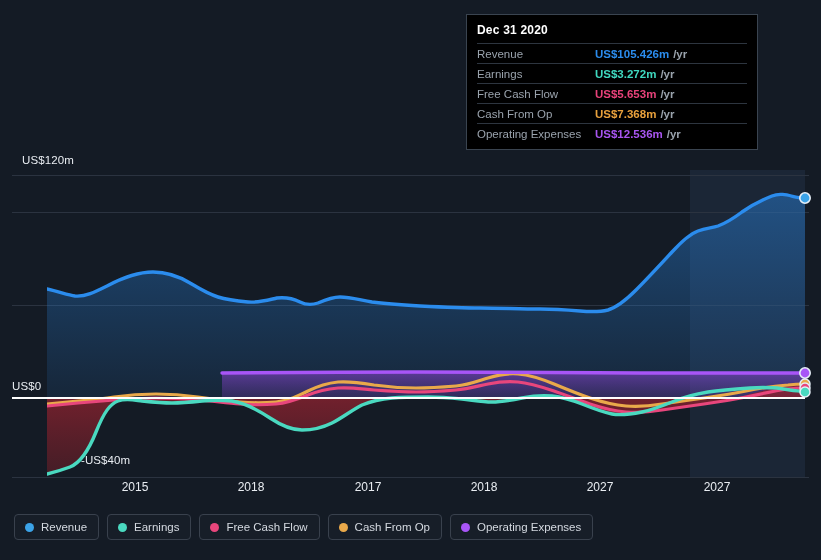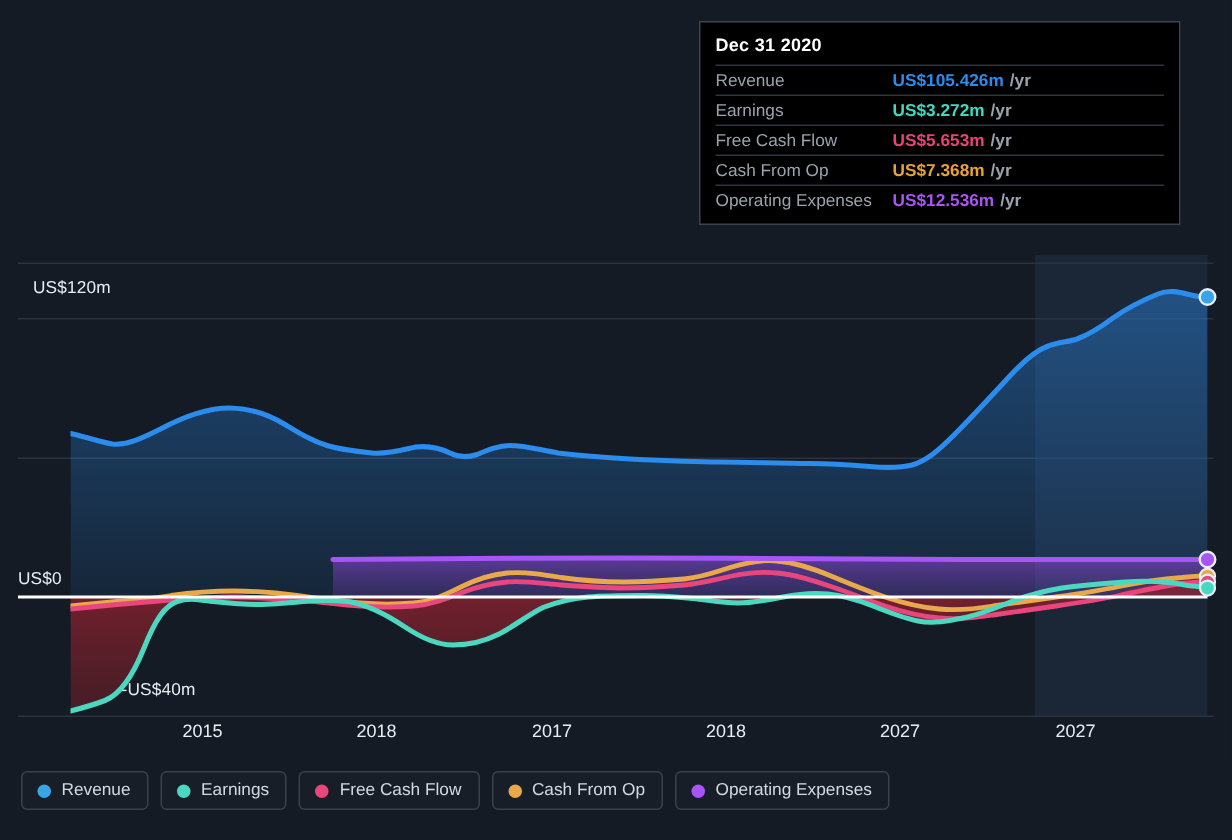--- a/index.html
+++ b/index.html
@@ -16,39 +16,39 @@
   .chart-svg { display: block; }
 
   
   .axis-label {
     position: absolute;
     color: #e9edf2;
     font-size: 11.5px;
     white-space: nowrap;
     letter-spacing: .1px;
   }
-  .y-top   { left: 22px; top: 154px; margin-top: 32px; }
+  .y-top   { left: 22px; top: 154px; }
   .y-zero  { left: 12px; top: 380px; }
   .y-neg   { left: 37px; top: 454px; margin-left: 44px; }
 
   .x-label {
     position: absolute;
     top: 480px;
     color: #e9edf2;
     font-size: 12px;
     transform: translateX(-50%);
     white-space: nowrap;
     margin-left: 28px;
   }
 
   
   .tooltip {
     position: absolute;
     left: 466px; top: 14px;
-    width: 321px;
+    width: 292px;
     background: #000000;
     border: 1px solid #3a4450;
     padding: 7px 10px 6px 10px;
     color: #c9ced6;
   }
   .tt-title {
     color: #ffffff;
     font-size: 12px;
     font-weight: bold;
     padding: 1px 0 6px 0;

